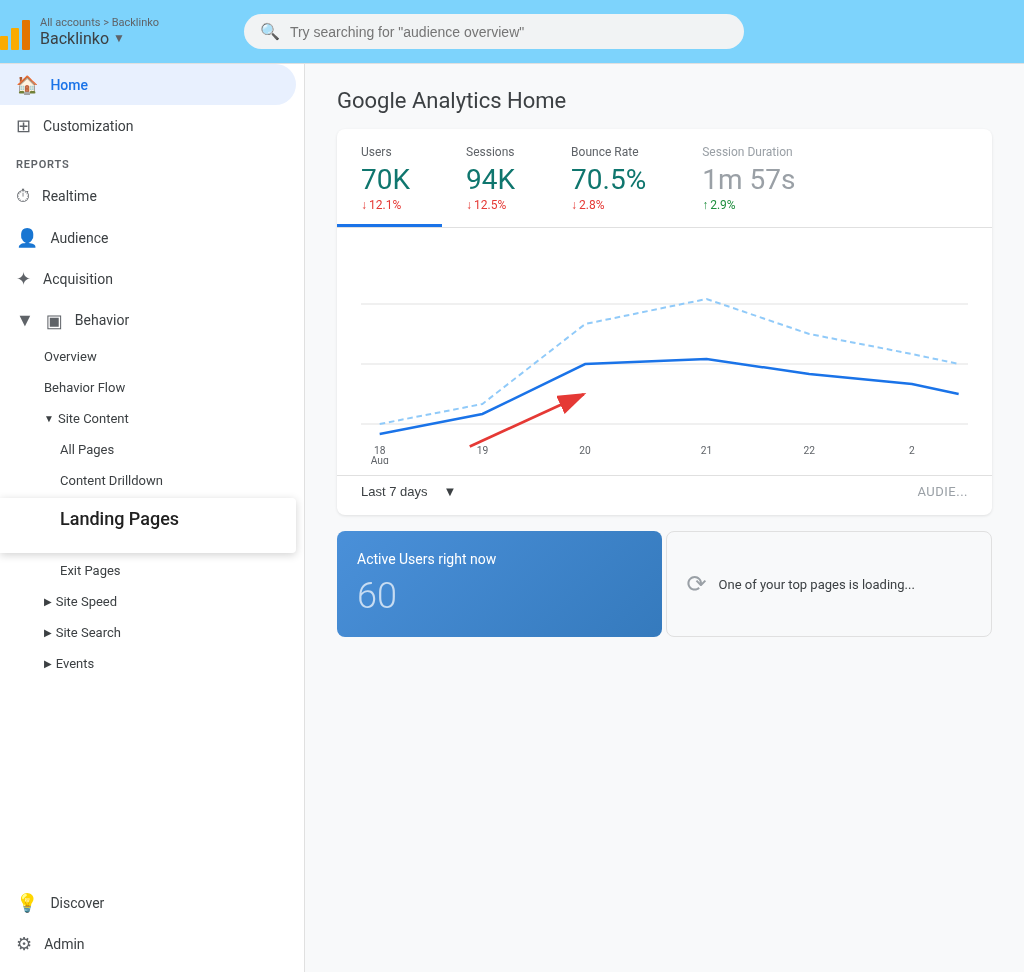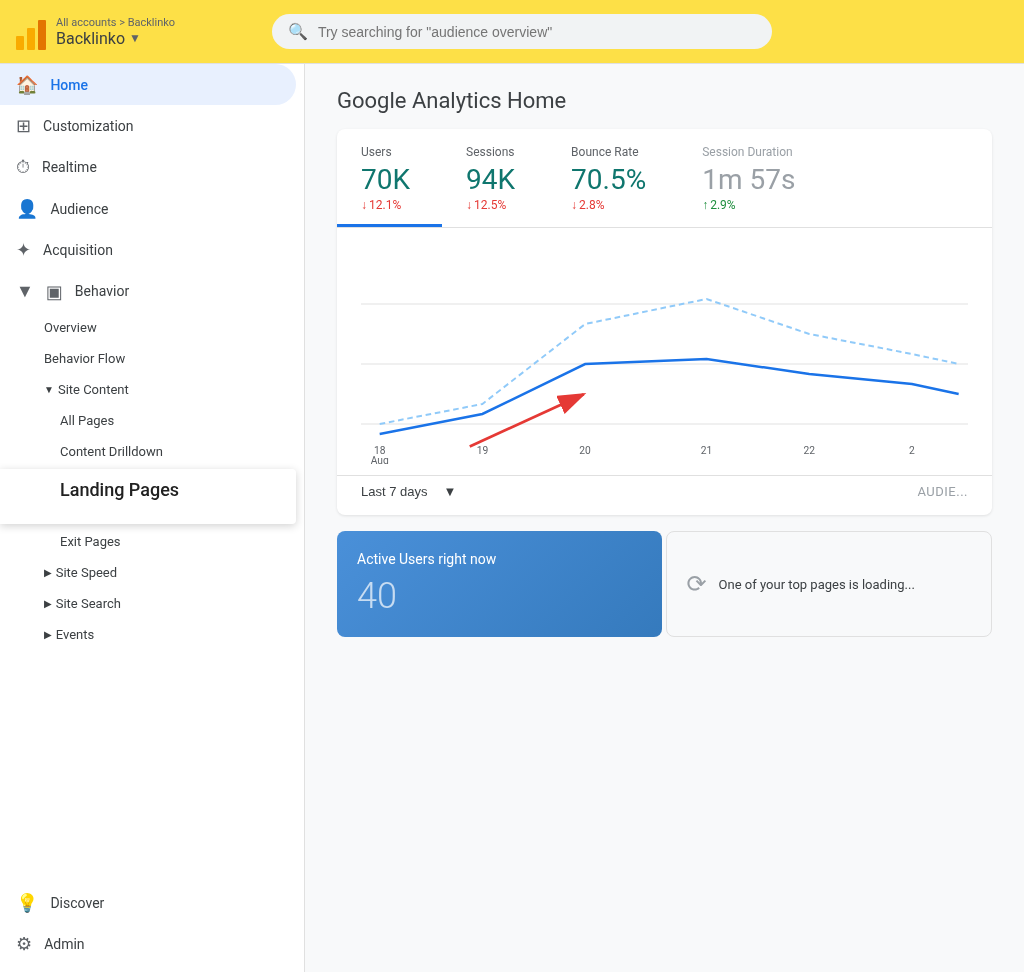--- a/index.html
+++ b/index.html
@@ -10,28 +10,28 @@
       height: 972px;
       overflow: hidden;
       font-size: 13px;
       color: #3c4043;
     }
 
     
     .top-bar {
       display: flex;
       align-items: center;
-      background: #fde047;
+      background: #7dd3fc;
       height: 64px;
-      padding: 0 16px;
+      padding: 0 0;
       border-bottom: 1px solid #e0e0e0;
       position: fixed;
       top: 0; left: 0; right: 0;
       z-index: 100;
-      gap: 16px;
+      gap: 4px;
     }
     .logo-area {
       display: flex;
       align-items: center;
       gap: 10px;
       min-width: 240px;
     }
     .logo-bars {
       display: flex;
       align-items: flex-end;
@@ -322,20 +322,21 @@
         <div class="nav-item active">
           <span class="nav-icon">🏠</span>
           <span>Home</span>
         </div>
 
         <div class="nav-item">
           <span class="nav-icon">⊞</span>
           <span>Customization</span>
         </div>
 
+        <div class="section-label">REPORTS</div>
 
         <div class="nav-item">
           <span class="nav-icon">⏱</span>
           <span>Realtime</span>
         </div>
 
         <div class="nav-item">
           <span class="nav-icon">👤</span>
           <span>Audience</span>
         </div>
@@ -491,21 +492,21 @@
             <span>Last 7 days</span>
             <span>▼</span>
           </button>
           <span class="audience-link">AUDIE...</span>
         </div>
       </div>
 
       <div class="bottom-cards">
         <div class="bottom-card">
           <div class="bottom-card-title">Active Users right now</div>
-          <div class="bottom-card-value">40</div>
+          <div class="bottom-card-value">60</div>
         </div>
         <div class="bottom-card-light">
           <span class="loading-icon">⟳</span>
           <span>One of your top pages is loading...</span>
         </div>
       </div>
 
     </div>
   </div>
 

